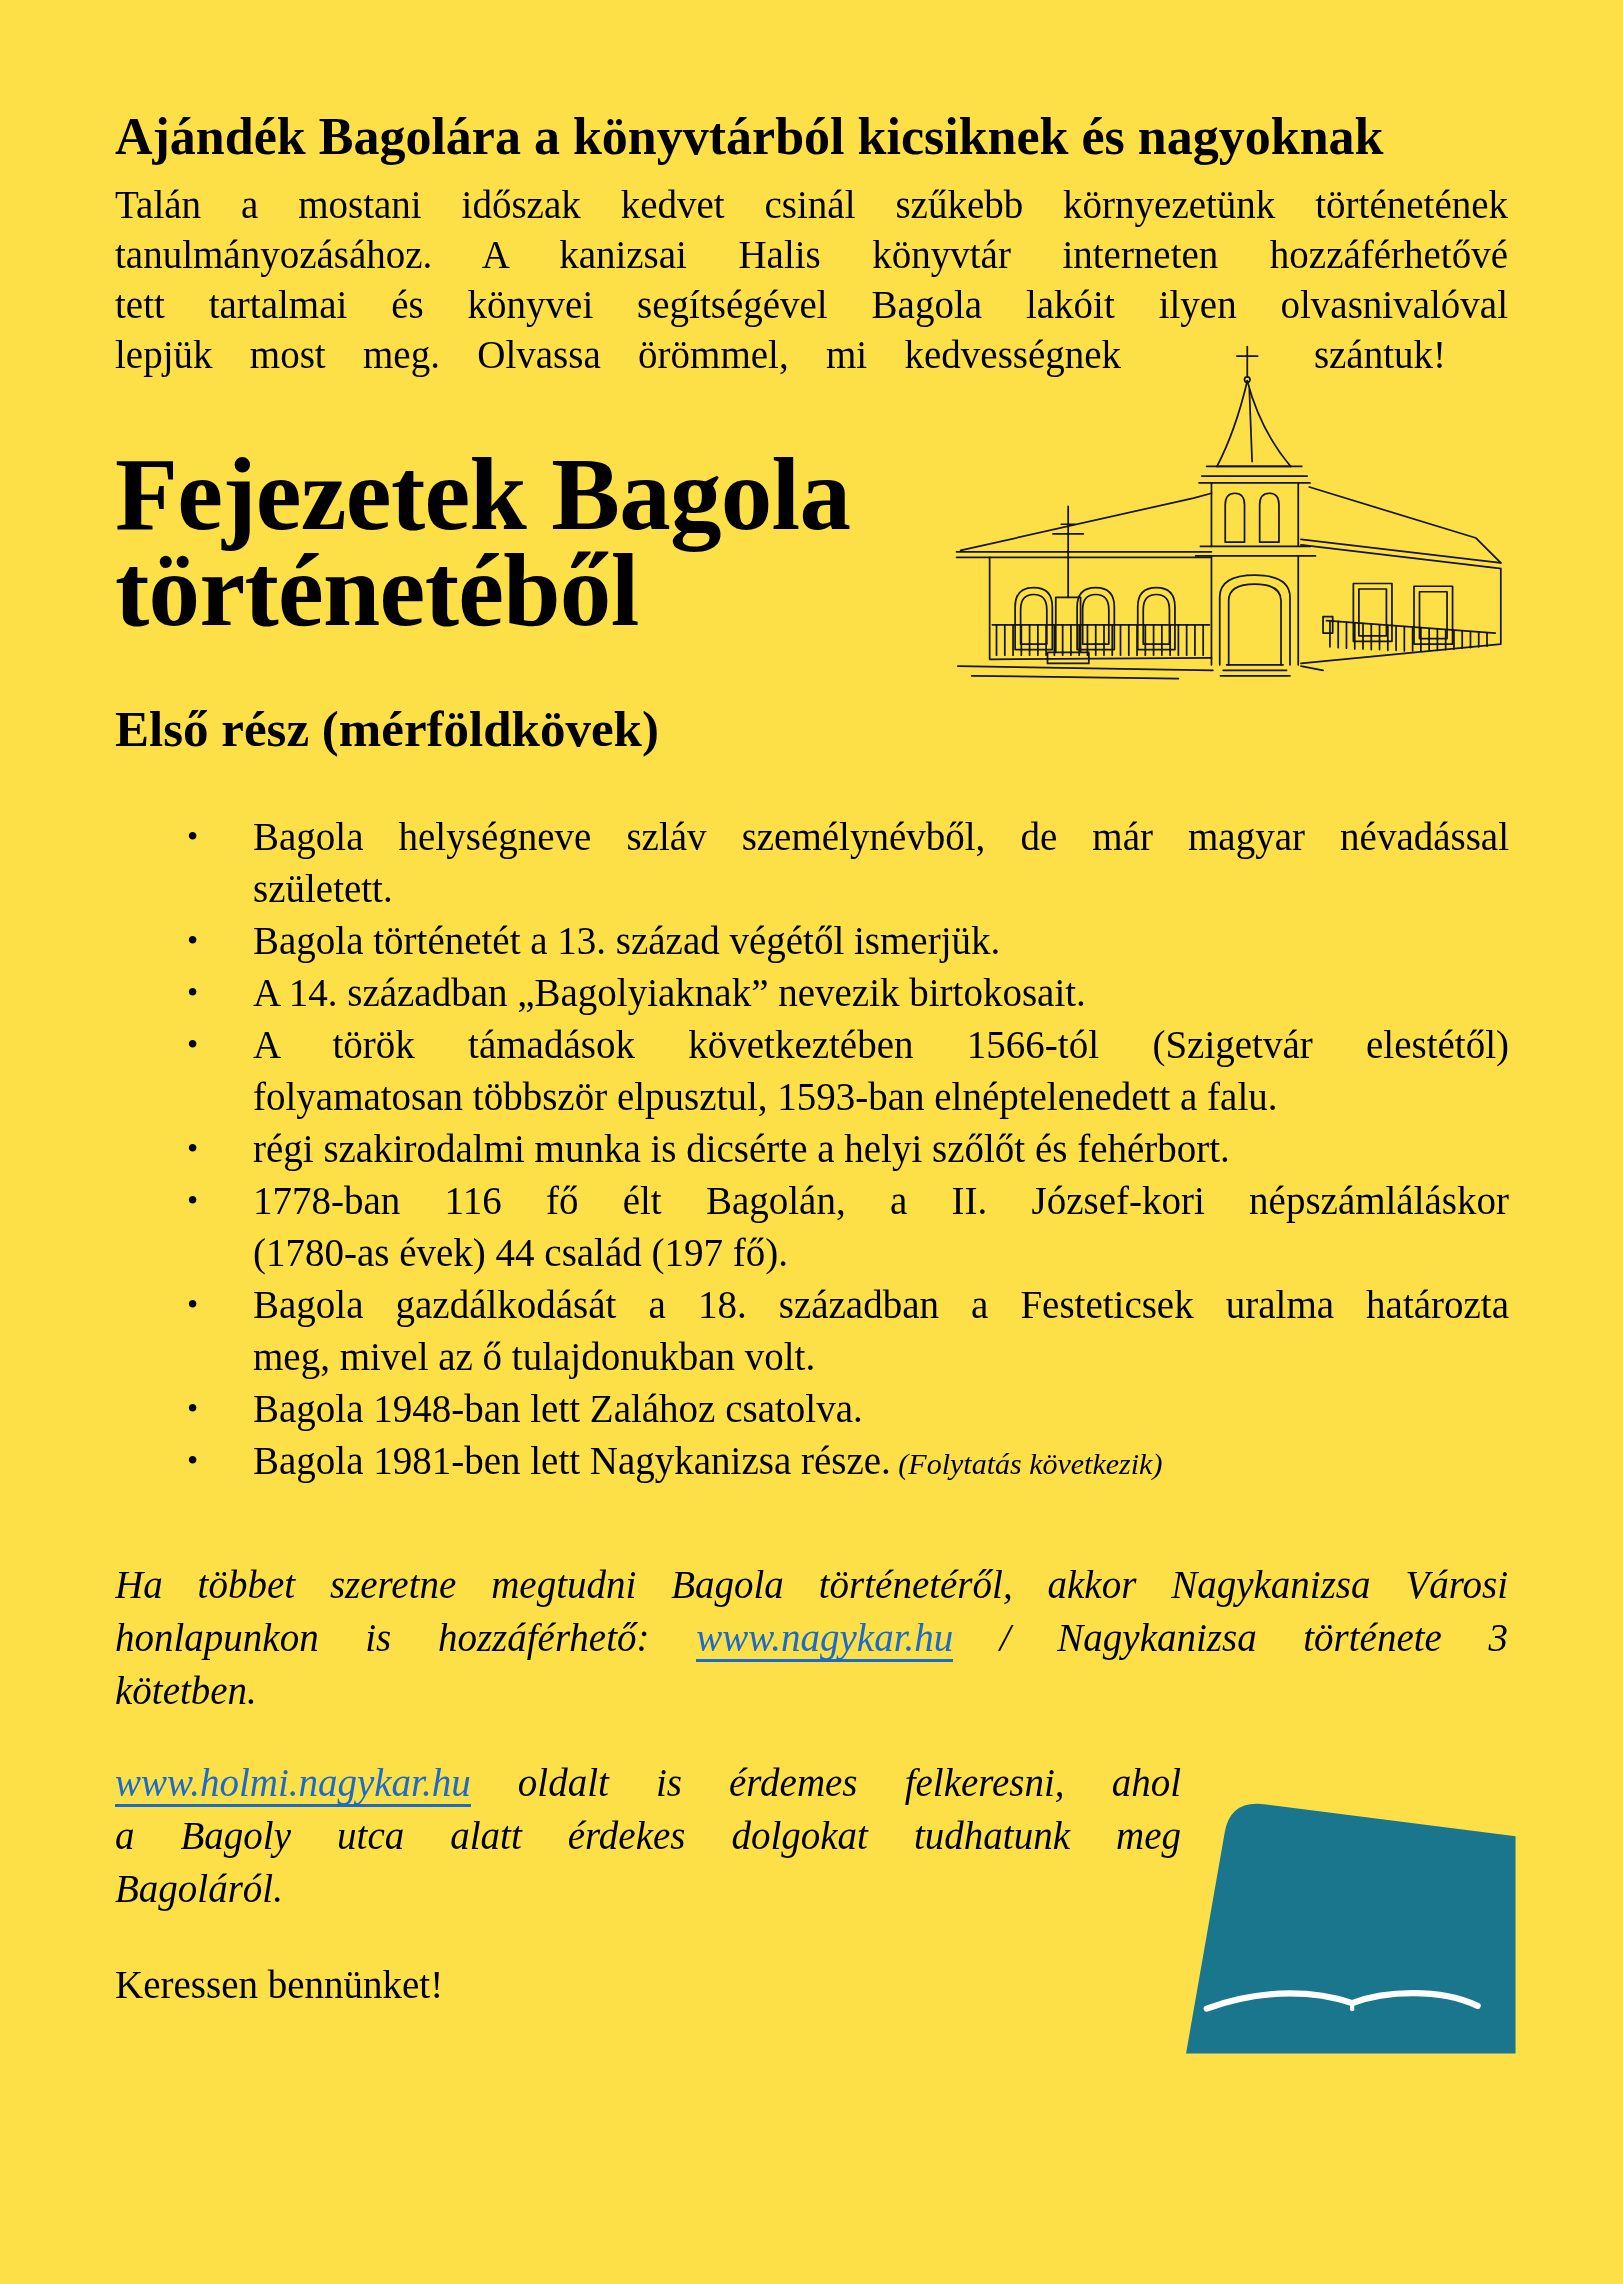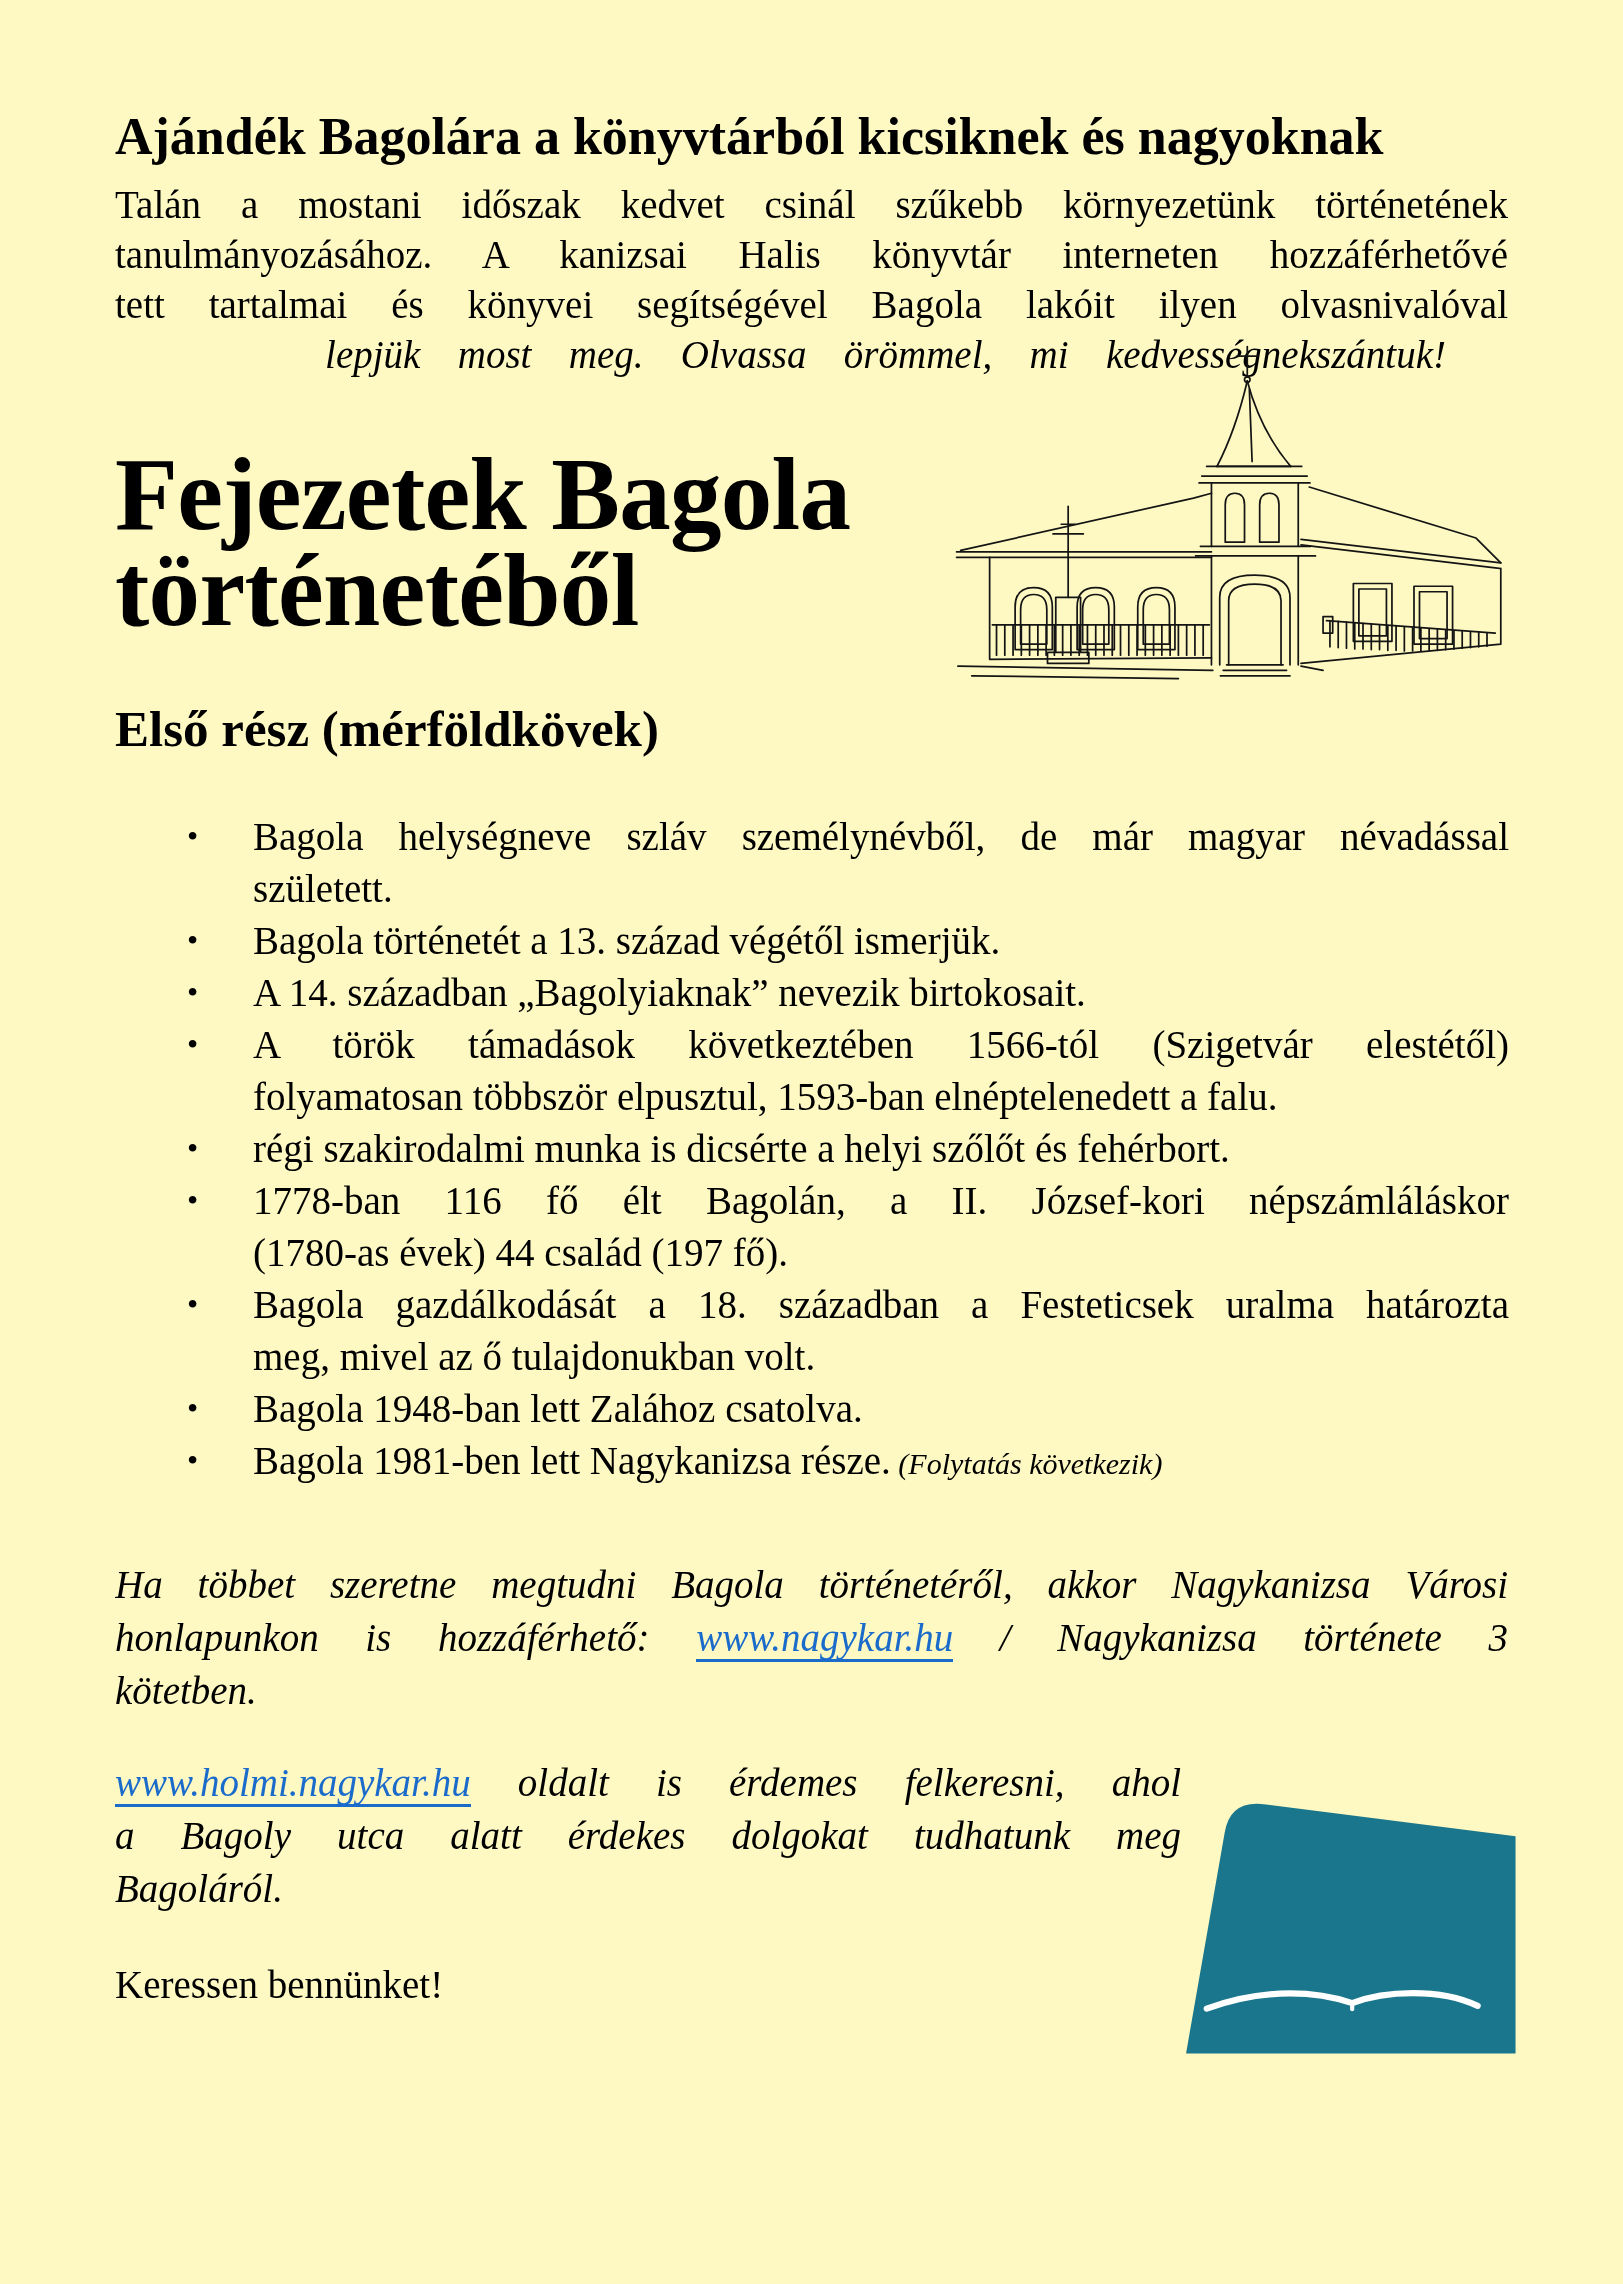--- a/index.html
+++ b/index.html
@@ -1,30 +1,30 @@
 <!DOCTYPE html>
 <html lang="hu" style="font-size:11px"><head>
 <meta charset="utf-8">
 <style>
   html,body{margin:0;padding:0;background:#888;}
   .page{
-    position:relative; width:1623px; height:2284px; background:#fef9c3;
+    position:relative; width:1623px; height:2284px; background:#fde047;
     font-family:"Liberation Serif","DejaVu Serif",serif; color:#000;
     overflow:hidden; margin:0 auto;
   }
   .abs{position:absolute;}
   .h1{
     left:115px; top:110px; width:1393px;
     font-size:52px; font-weight:bold; line-height:54px; white-space:nowrap;
   }
   .intro{left:115px; top:180px; width:1393px; font-size:39px; line-height:50px;}
   .line{height:inherit;}
   .j{text-align:justify; text-align-last:justify;}
   .intro .line{height:50px; overflow:hidden;}
-  .intro-l4{display:flex; justify-content:flex-end; width:1331px; height:50px;font-style:italic;}
+  .intro-l4{display:flex; justify-content:space-between; width:1331px; height:50px;}
   .intro-l4 .l{word-spacing:27.6px;}
   .big-title{
     left:115px; top:446px; width:964px;
     font-size:103px; font-weight:bold; line-height:96px; letter-spacing:-0.7px;
     white-space:nowrap;
   }
   .subtitle{left:115px; top:709px; font-size:51px; font-weight:bold; line-height:41px; white-space:nowrap;}
   .bullets{left:253px; top:811px; width:1256px; font-size:39px; line-height:52px;}
   .bullet-item{position:relative;}
   .bullet-item .dot{

